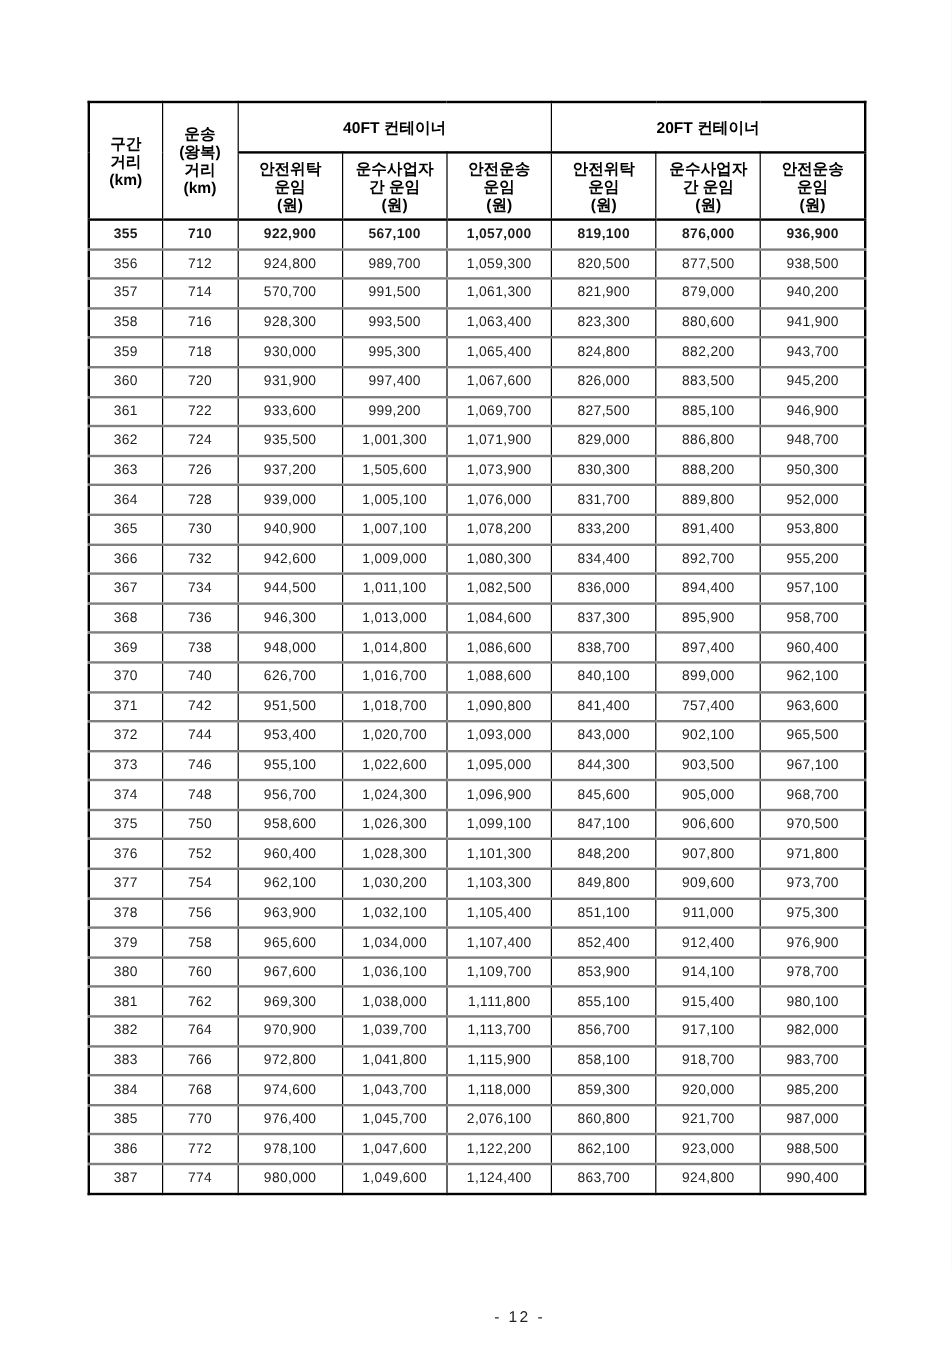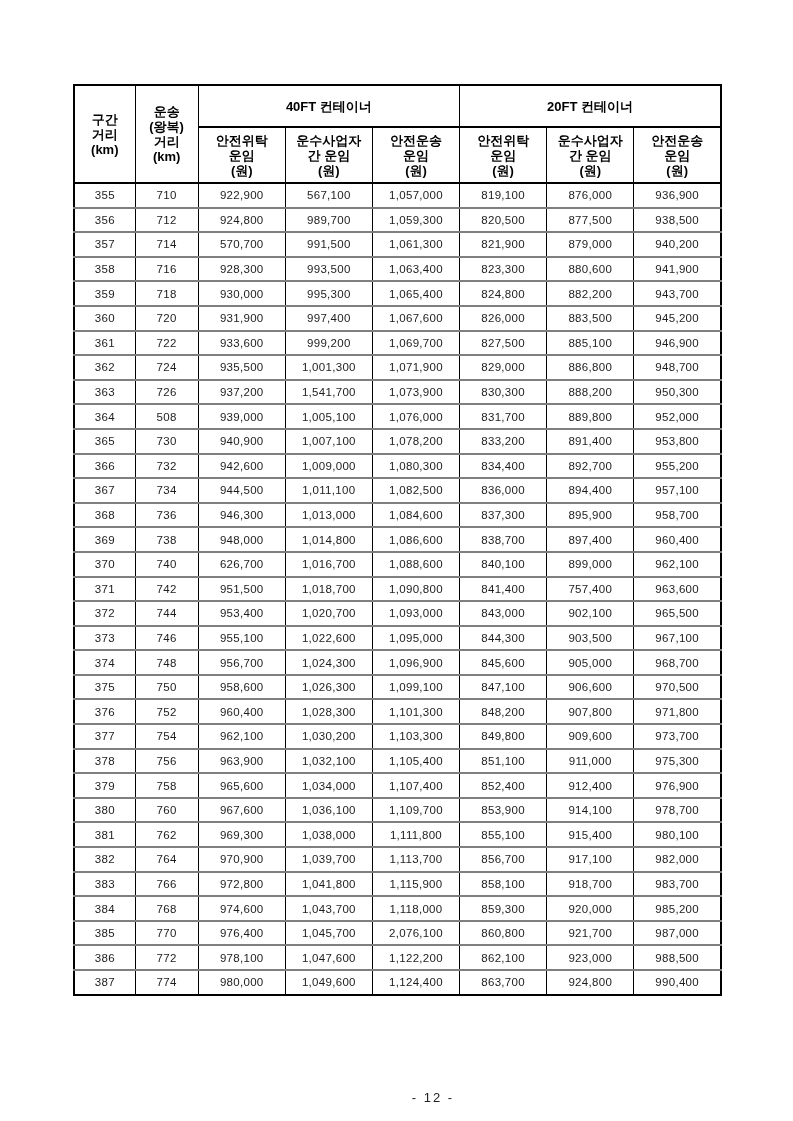--- a/index.html
+++ b/index.html
@@ -46,21 +46,21 @@
     font-size: 11.5px;
     color: #1c1c1c;
     text-align: center;
     vertical-align: middle;
     height: 22.6px;
     padding: 0;
     letter-spacing: 0.3px;
     overflow: hidden;
     white-space: nowrap;
   }
-  .rate-table tbody tr:first-child td { border-top: 2px solid #000; }
+  .rate-table tbody tr:first-child td { border-top: 2px solid #000; font-weight: bold; }
   .prewrap { white-space: pre-line; }
   .footer {
     position: absolute;
     left: 0;
     top: 1090px;
     width: 780px;
     text-align: center;
     font-size: 13px;
     color: #222;
     letter-spacing: 2px;
@@ -194,29 +194,29 @@
           <td>1,001,300</td>
           <td>1,071,900</td>
           <td>829,000</td>
           <td>886,800</td>
           <td>948,700</td>
         </tr>
         <tr>
           <td>363</td>
           <td>726</td>
           <td>937,200</td>
-          <td>1,541,700</td>
+          <td>1,505,600</td>
           <td>1,073,900</td>
           <td>830,300</td>
           <td>888,200</td>
           <td>950,300</td>
         </tr>
         <tr>
           <td>364</td>
-          <td>508</td>
+          <td>728</td>
           <td>939,000</td>
           <td>1,005,100</td>
           <td>1,076,000</td>
           <td>831,700</td>
           <td>889,800</td>
           <td>952,000</td>
         </tr>
         <tr>
           <td>365</td>
           <td>730</td>

